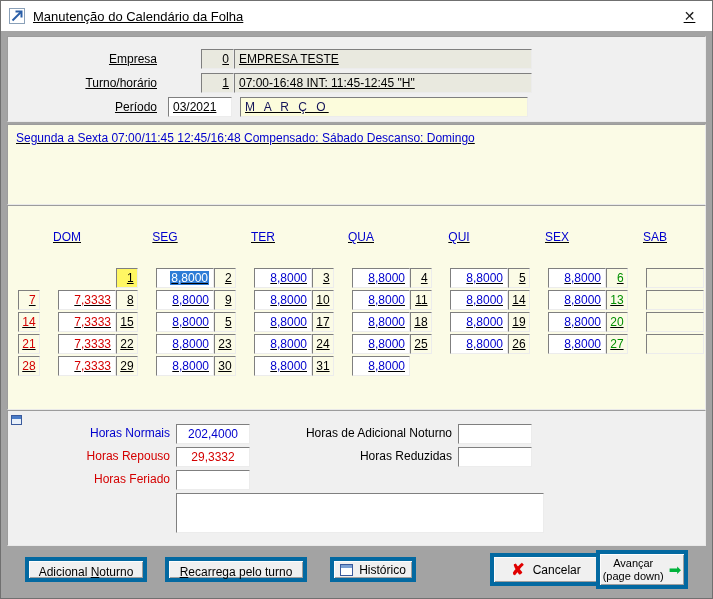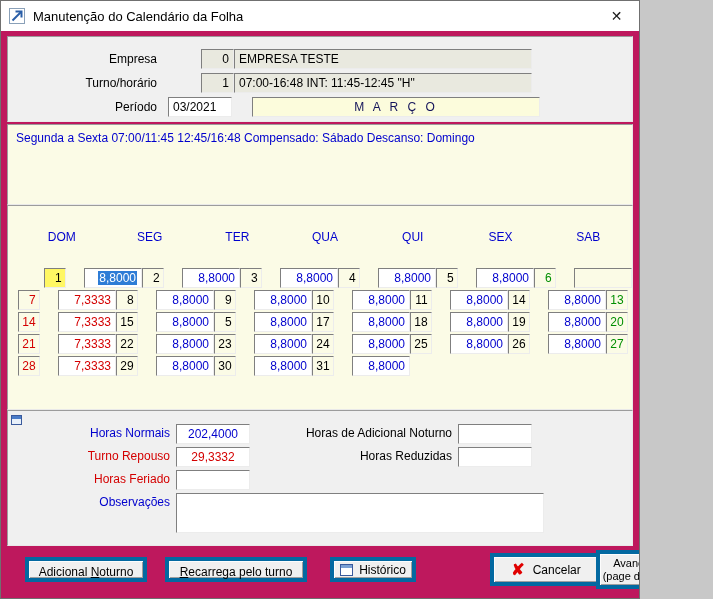--- a/index.html
+++ b/index.html
@@ -1,34 +1,34 @@
 <!DOCTYPE html>
 <html><head>
 <meta charset="utf-8">
 <style>
   html,body{margin:0;padding:0;}
   body{font-family:"Liberation Sans",sans-serif;background:#c8c8c8;}
   *{box-sizing:border-box;}
-  .window{position:relative;width:640px;height:599px;background:#be185d;border:1px solid #707070;overflow:hidden;}
+  .window{position:relative;width:713px;height:599px;background:#a3a3a3;border:1px solid #707070;overflow:hidden;text-decoration:underline;}
   .titlebar{height:30px;background:#ffffff;display:flex;align-items:center;padding-left:8px;}
   .app-icon{width:16px;height:16px;margin-right:8px;flex:0 0 auto;}
   .title{font-size:13px;color:#000;flex:1;white-space:nowrap;}
   .close-btn{width:45px;height:29px;display:flex;align-items:center;justify-content:center;font-size:14px;color:#1a1a1a;cursor:default;}
   .content{padding:5px 6px 0 6px;}
   .sunken{border:1px solid;border-color:#7f7f7f #ececec #ececec #7f7f7f;}
   
   .hdr{height:86px;background:#f0f0f0;border:1px solid;border-color:#9c9c9c #e9e9e9 #e9e9e9 #9c9c9c;padding-top:11px;margin-bottom:2px;}
   .hrow{display:flex;align-items:center;height:21px;margin-bottom:3px;}
   .hlabel{width:155px;text-align:right;font-size:12px;color:#000;padding-right:6px;}
   .field{height:20px;font-size:12px;line-height:18px;padding:0 4px;white-space:nowrap;overflow:hidden;}
   .gray{background:#e9e9df;}
   .code{width:33px;text-align:right;margin-left:38px;}
   .wide{width:298px;}
   .periodo{width:64px;background:#ffffff;margin-left:5px;}
-  .month{width:288px;margin-left:20px;background:#fcfcdc;text-align:center;color:#14145a;letter-spacing:3px;}
+  .month{width:288px;margin-left:8px;background:#fcfcdc;text-align:left;color:#14145a;letter-spacing:3px;}
   
   .info{height:81px;background:#fbfbe6;border:1px solid;border-color:#9c9c9c #e9e9e9 #e9e9e9 #9c9c9c;font-size:12px;color:#0000cd;padding:6px 8px;}
   
   .cal{height:205px;background:#fbfbe6;border:1px solid;border-color:#9c9c9c #e9e9e9 #e9e9e9 #9c9c9c;}
   .cal-headers{display:flex;padding-left:10px;padding-top:24px;}
   .cal-hcell{width:98px;text-align:center;font-size:12px;color:#0000cd;}
   .cal-grid{margin-top:24px;}
   .cal-row{display:flex;padding-left:10px;margin-bottom:2px;height:20px;}
   .cal-cell{width:98px;display:flex;}
   .day-num{width:24px;height:20px;background:#fbfbe6;border:1px solid;border-color:#7f7f7f #ececec #ececec #7f7f7f;font-size:12px;line-height:18px;text-align:right;padding-right:3px;color:#000;}
@@ -253,27 +253,26 @@
           </div>
         </div>
     </div>
 
     <div class="summary">
       <span class="corner-ico"></span>
 
       <span class="slabel blue lcol r1">Horas Normais</span>
       <span class="sval sunken blue lval r1">202,4000</span>
 
-      <span class="slabel red lcol r2">Turno Repouso</span>
+      <span class="slabel red lcol r2">Horas Repouso</span>
       <span class="sval sunken red lval r2">29,3332</span>
 
       <span class="slabel red lcol r3">Horas Feriado</span>
       <span class="sval sunken lval r3"></span>
 
-      <span class="slabel blue lcol r4">Observações</span>
       <div class="obs sunken"></div>
 
       <span class="slabel black rcol r1">Horas de Adicional Noturno</span>
       <span class="sval sunken rval r1"></span>
 
       <span class="slabel black rcol r2">Horas Reduzidas</span>
       <span class="sval sunken rval r2"></span>
     </div>
 
     <div class="btnbar">

